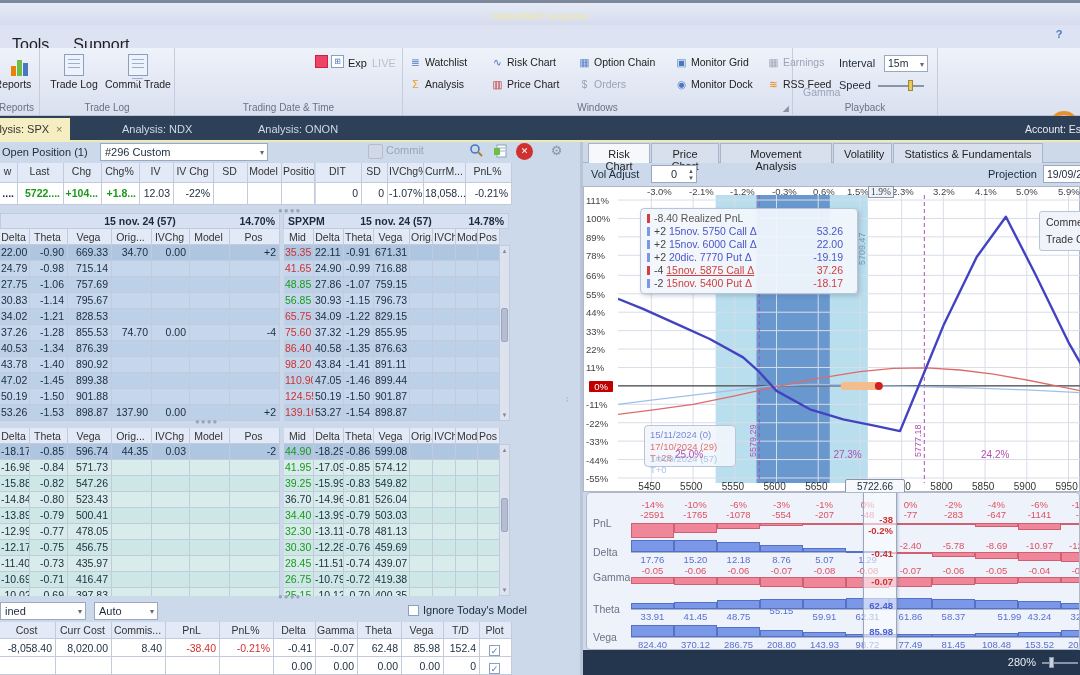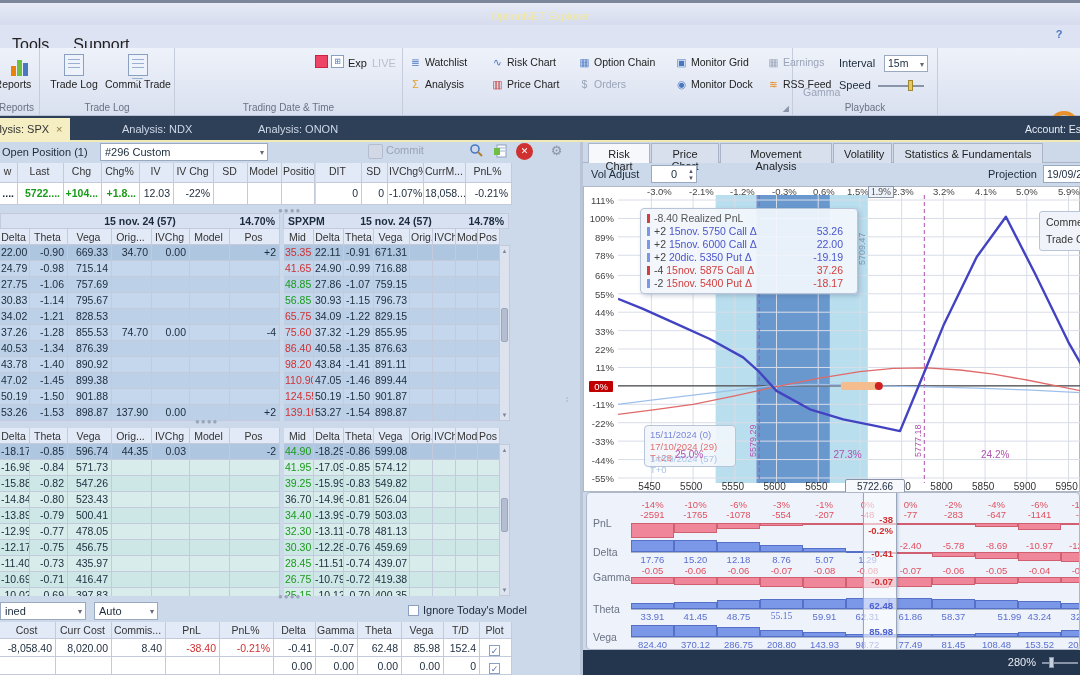--- a/index.html
+++ b/index.html
@@ -71,21 +71,21 @@
   #rctrl { left:583px; top:163px; width:497px; height:23px; }
   #voladj { left:8px; top:5px; font-size:11px; }
   #volspin { left:68px; top:2px; width:46px; height:18px; background:#fff; border:1px solid #9aa8c0; text-align:center; padding-top:2px; font-size:11px; }
   .spinar { position:absolute; right:2px; font-size:6px; color:#556; line-height:7px; }
   #projlbl { left:405px; top:5px; font-size:11px; position:absolute; }
   #projbox { left:460px; top:2px; width:80px; height:18px; background:#fff; border:1px solid #9aa8c0; padding:2px 3px; font-size:10.5px; position:absolute; overflow:hidden; }
 
   #chartwrap { left:583px; top:186px; width:497px; height:306px; background:#fff; border:1px solid #b0b8c8; }
   .topt { position:absolute; top:-1px; font-size:9.5px; color:#444; }
   .topt.cur { border:1px solid #8a94a8; background:#eef2fa; padding:0 2px;font-family:Liberation Serif, serif; }
-  .ylab { position:absolute; font-size:9.5px; color:#444; width:28px; text-align:right; }
+  .ylab { position:absolute; font-size:9.5px; color:#444; width:28px; text-align:left; }
   .ylab.zero { background:#c00000; color:#fff; text-align:center; width:24px; border-radius:1px; }
   #plot { position:absolute; left:34px; top:8px; width:463px; height:288px; }
   #legendbox { position:absolute; left:56px; top:21px; width:218px; height:86px; background:rgba(242,246,252,.93); border:1px solid #b8c4d8; border-radius:4px; box-shadow:2px 2px 4px rgba(60,80,120,.25); font-size:10.5px; padding:3px 6px; }
   .legrow { height:13px; white-space:nowrap; }
   .legmark { display:inline-block; width:3px; height:9px; margin-right:4px; vertical-align:-1px; }
   .legqty { color:#444; }
   .legval { position:absolute; right:8px; }
   #datebox2 { position:absolute; left:60px; top:238px; width:92px; height:42px; background:rgba(242,246,252,.9); border:1px solid #b8c4d8; border-radius:4px; font-size:9.5px; padding:3px 5px; }
   .problbl { position:absolute; font-size:10px; color:#b050b0; }
   #commebox { position:absolute; left:455px; top:24px; width:70px; height:40px; background:#f0f4fa; border:1px solid #b8c4d8; border-radius:3px; font-size:10.5px; color:#333; padding:4px 6px; }
@@ -162,20 +162,21 @@
   <div class="rgroup" style="left:175px;width:228px;">
     <span class="dicon" style="left:140px;background:#e46;border-color:#c24;"></span>
     <span class="dicon" style="left:156px;color:#4a78c0;">⊞</span>
     <span class="abs" style="left:173px;top:9px;font-size:11px;color:#222;">Exp</span>
     <span class="abs" style="left:197px;top:9px;font-size:11px;color:#b8c0d0;">LIVE</span>
     <div class="rglabel">Trading Date &amp; Time</div>
   </div>
 
   <div class="rgroup" style="left:403px;width:390px;">
     <span id="winrow1"><span class="winbtn" style="left: 6px; top: 8px; position: absolute;"><span class="ic" style="color: rgb(74, 120, 192);">≣</span><span>Watchlist</span></span><span class="winbtn" style="left: 88px; top: 8px; position: absolute;"><span class="ic" style="color: rgb(74, 120, 192);">∿</span><span>Risk Chart</span></span><span class="winbtn" style="left: 175px; top: 8px; position: absolute;"><span class="ic" style="color: rgb(74, 120, 192);">▦</span><span>Option Chain</span></span><span class="winbtn" style="left: 272px; top: 8px; position: absolute;"><span class="ic" style="color: rgb(74, 120, 192);">▣</span><span>Monitor Grid</span></span><span class="winbtn dimtx" style="left: 364px; top: 8px; position: absolute;"><span class="ic" style="color: rgb(154, 164, 184);">▦</span><span>Earnings</span></span></span><span id="winrow2"><span class="winbtn" style="left: 6px; top: 30px; position: absolute;"><span class="ic" style="color: rgb(232, 160, 32);">Σ</span><span>Analysis</span></span><span class="winbtn" style="left: 88px; top: 30px; position: absolute;"><span class="ic" style="color: rgb(192, 48, 48);">▥</span><span>Price Chart</span></span><span class="winbtn dimtx" style="left: 175px; top: 30px; position: absolute;"><span class="ic" style="color: rgb(154, 164, 184);">$</span><span>Orders</span></span><span class="winbtn" style="left: 272px; top: 30px; position: absolute;"><span class="ic" style="color: rgb(74, 120, 192);">◉</span><span>Monitor Dock</span></span><span class="winbtn" style="left: 364px; top: 30px; position: absolute;"><span class="ic" style="color: rgb(232, 130, 10);">≋</span><span>RSS Feed</span></span></span>
+    <div class="rglabel">Windows</div>
     <span class="abs" style="right:3px;bottom:2px;color:#8a94a8;font-size:8px;">◢</span>
   </div>
 
   <div class="rgroup" style="left:793px;width:145px;">
 
     <div class="abs" style="left:808px;top:36px;font-size:10.5px;color:#9aa4b8;position:absolute;left:808px;"></div>
     <div class="abs" style="left:10px;top:38px;width:26px;text-align:center;color:#9aa4b8;font-size:10.5px;">Gamma</div>
     <span class="abs" style="left:46px;top:9px;font-size:11px;">Interval</span>
     <div class="abs" style="left:91px;top:7px;width:44px;height:17px;background:#fff;border:1px solid #9aa8c0;font-size:10.5px;padding:1px 3px;">
       <span>15m</span><span class="ddarrow">▾</span>
@@ -358,22 +359,22 @@
         <polyline points="0.0,219.3 33.4,215.2 75.1,209.3 116.8,200.9 158.5,191.7 200.2,183.3 241.9,176.7 275.3,173.3 308.7,172.8 342.0,175.0 375.4,179.2 408.8,185.0 442.1,191.7 463.0,195.9" fill="none" stroke="#e06a6a" stroke-width="1.3" stroke-linejoin="round"></polyline>
         <polyline points="0.0,103.8 25.0,113.9 58.4,128.9 91.8,144.0 125.1,162.4 140.2,175.8 158.5,195.9 191.9,214.3 225.2,224.4 258.6,231.1 282.0,236.1 306.2,177.5 325.4,130.6 358.7,62.0 387.9,21.8 417.1,78.7 450.5,147.3 463.0,169.1" fill="none" stroke="#4343c2" stroke-width="2.4" stroke-linejoin="round"></polyline>
         <rect x="222.8316756756755" y="186.88372093023256" width="38" height="8" rx="3" fill="#f5bd8e"></rect>
         <circle cx="260.8316756756755" cy="190.88372093023256" r="4" fill="#d02020"></circle>
       </svg></div>
   <span id="toplabels"><span class="topt" style="left: 63px;">-3.0%</span><span class="topt" style="left: 105px;">-2.1%</span><span class="topt" style="left: 146px;">-1.2%</span><span class="topt" style="left: 188px;">-0.3%</span><span class="topt" style="left: 229px;">0.6%</span><span class="topt" style="left: 263px;">1.5%</span><span class="topt" style="left: 308px;">2.3%</span><span class="topt" style="left: 349px;">3.2%</span><span class="topt" style="left: 391px;">4.1%</span><span class="topt" style="left: 432px;">5.0%</span><span class="topt" style="left: 474px;">5.9%</span><span class="topt cur" style="left: 284px;">1.9%</span></span><span id="ylabels"><span class="ylab" style="left: 2px; top: 8.02326px;">111%</span><span class="ylab" style="left: 2px; top: 26.4419px;">100%</span><span class="ylab" style="left: 2px; top: 44.8605px;">89%</span><span class="ylab" style="left: 2px; top: 63.2791px;">78%</span><span class="ylab" style="left: 2px; top: 83.3721px;">66%</span><span class="ylab" style="left: 2px; top: 101.791px;">55%</span><span class="ylab" style="left: 2px; top: 120.209px;">44%</span><span class="ylab" style="left: 2px; top: 138.628px;">33%</span><span class="ylab" style="left: 2px; top: 157.047px;">22%</span><span class="ylab" style="left: 2px; top: 175.465px;">11%</span><span class="ylab zero" style="left: 5px; top: 193.884px;">0%</span><span class="ylab" style="left: 2px; top: 212.302px;">-11%</span><span class="ylab" style="left: 2px; top: 230.721px;">-22%</span><span class="ylab" style="left: 2px; top: 249.14px;">-33%</span><span class="ylab" style="left: 2px; top: 267.558px;">-44%</span><span class="ylab" style="left: 2px; top: 285.977px;">-55%</span></span>
   <div id="legendbox">
       <div class="legrow"><span class="legmark" style="background: rgb(208, 64, 64);"></span><span style="color: rgb(85, 85, 85);">-8.40 Realized PnL</span></div>
       <div class="legrow"><span class="legmark" style="background: rgb(123, 151, 232);"></span><span class="legqty">+2 </span><span style="color: rgb(74, 85, 204);">15nov. 5750 Call Δ</span><span class="legval" style="color: rgb(74, 85, 204); position: relative; float: right;">53.26</span></div>
       <div class="legrow"><span class="legmark" style="background: rgb(123, 151, 232);"></span><span class="legqty">+2 </span><span style="color: rgb(74, 85, 204);">15nov. 6000 Call Δ</span><span class="legval" style="color: rgb(74, 85, 204); position: relative; float: right;">22.00</span></div>
-      <div class="legrow"><span class="legmark" style="background: rgb(123, 151, 232);"></span><span class="legqty">+2 </span><span style="color: rgb(74, 85, 204);">20dic. 5350 Put Δ</span><span class="legval" style="color: rgb(74, 85, 204); position: relative; float: right;">-19.19</span></div>
-      <div class="legrow"><span class="legmark" style="background: rgb(208, 64, 64);"></span><span class="legqty">-4 </span><span style="color: rgb(208, 64, 64);">15nov. 5875 Call Δ</span><span class="legval" style="color: rgb(208, 64, 64); position: relative; float: right;">37.26</span></div>
+      <div class="legrow"><span class="legmark" style="background: rgb(123, 151, 232);"></span><span class="legqty">+2 </span><span style="color: rgb(74, 85, 204);">20dic. 7770 Put Δ</span><span class="legval" style="color: rgb(74, 85, 204); position: relative; float: right;">-19.19</span></div>
+      <div class="legrow"><span class="legmark" style="background: rgb(208, 64, 64);"></span><span class="legqty">-4 </span><span style="color: rgb(208, 64, 64); text-decoration: underline;">15nov. 5875 Call Δ</span><span class="legval" style="color: rgb(208, 64, 64); position: relative; float: right;">37.26</span></div>
       <div class="legrow"><span class="legmark" style="background: rgb(123, 151, 232);"></span><span class="legqty">-2 </span><span style="color: rgb(208, 64, 64);">15nov. 5400 Put Δ</span><span class="legval" style="color: rgb(208, 64, 64); position: relative; float: right;">-18.17</span></div>
     </div>
   <div id="datebox2">
       <div style="color: rgb(122, 136, 216); height: 12px;">15/11/2024 (0)</div>
       <div style="color: rgb(224, 112, 112); height: 12px;">17/10/2024 (29) T+28</div>
       <div style="color: rgb(168, 196, 232); height: 12px;">14/09/2024 (57) T+0</div>
     </div>
   <span id="problabels"><span class="problbl" style="left: 90.9099px; top: 262px;">25.0%</span><span class="problbl" style="left: 249.414px; top: 262px;">27.3%</span><span class="problbl" style="left: 397.074px; top: 262px;">24.2%</span></span>
   <div id="commebox">
     <div>Comme</div>
@@ -478,21 +479,21 @@
     <div class="grow" style="top: 102px; height: 27px;">
       <span class="growlbl" style="top: 8px;">Theta</span>
       <div class="gbase" style="top: 14px;"></div>
       <div class="gbar b" style="left: 44px; top: 8.07921px; height: 5.92079px;"></div>
       <div class="glab b" style="left: 44px; top: 16px;">33.91</div>
       <div class="gbar b" style="left: 87px; top: 6.7627px; height: 7.2373px;"></div>
       <div class="glab b" style="left: 87px; top: 16px;">41.45</div>
       <div class="gbar b" style="left: 130px; top: 5.4881px; height: 8.5119px;"></div>
       <div class="glab b" style="left: 130px; top: 16px;">48.75</div>
       <div class="gbar b" style="left: 173px; top: 4.37063px; height: 9.62936px;"></div>
-      <div class="glab b" style="left: 173px; top: 16px; font-family: Liberation Serif, serif;">55.15</div>
+      <div class="glab b" style="left: 173px; top: 10px;">55.15</div>
       <div class="gbar b" style="left: 216px; top: 3.53952px; height: 10.4605px;"></div>
       <div class="glab b" style="left: 216px; top: 16px;">59.91</div>
       <div class="gbar b" style="left: 259px; top: 3.12048px; height: 10.8795px;"></div>
       <div class="glab b" style="left: 259px; top: 16px;">62.31</div>
       <div class="gbar b" style="left: 302px; top: 3.19905px; height: 10.801px;"></div>
       <div class="glab b" style="left: 302px; top: 16px;">61.86</div>
       <div class="gbar b" style="left: 345px; top: 3.80841px; height: 10.1916px;"></div>
       <div class="glab b" style="left: 345px; top: 16px;">58.37</div>
       <div class="gbar b" style="left: 388px; top: 4.92238px; height: 9.07762px;"></div>
       <div class="glab b" style="left: 401px; top: 16px;">51.99</div>

